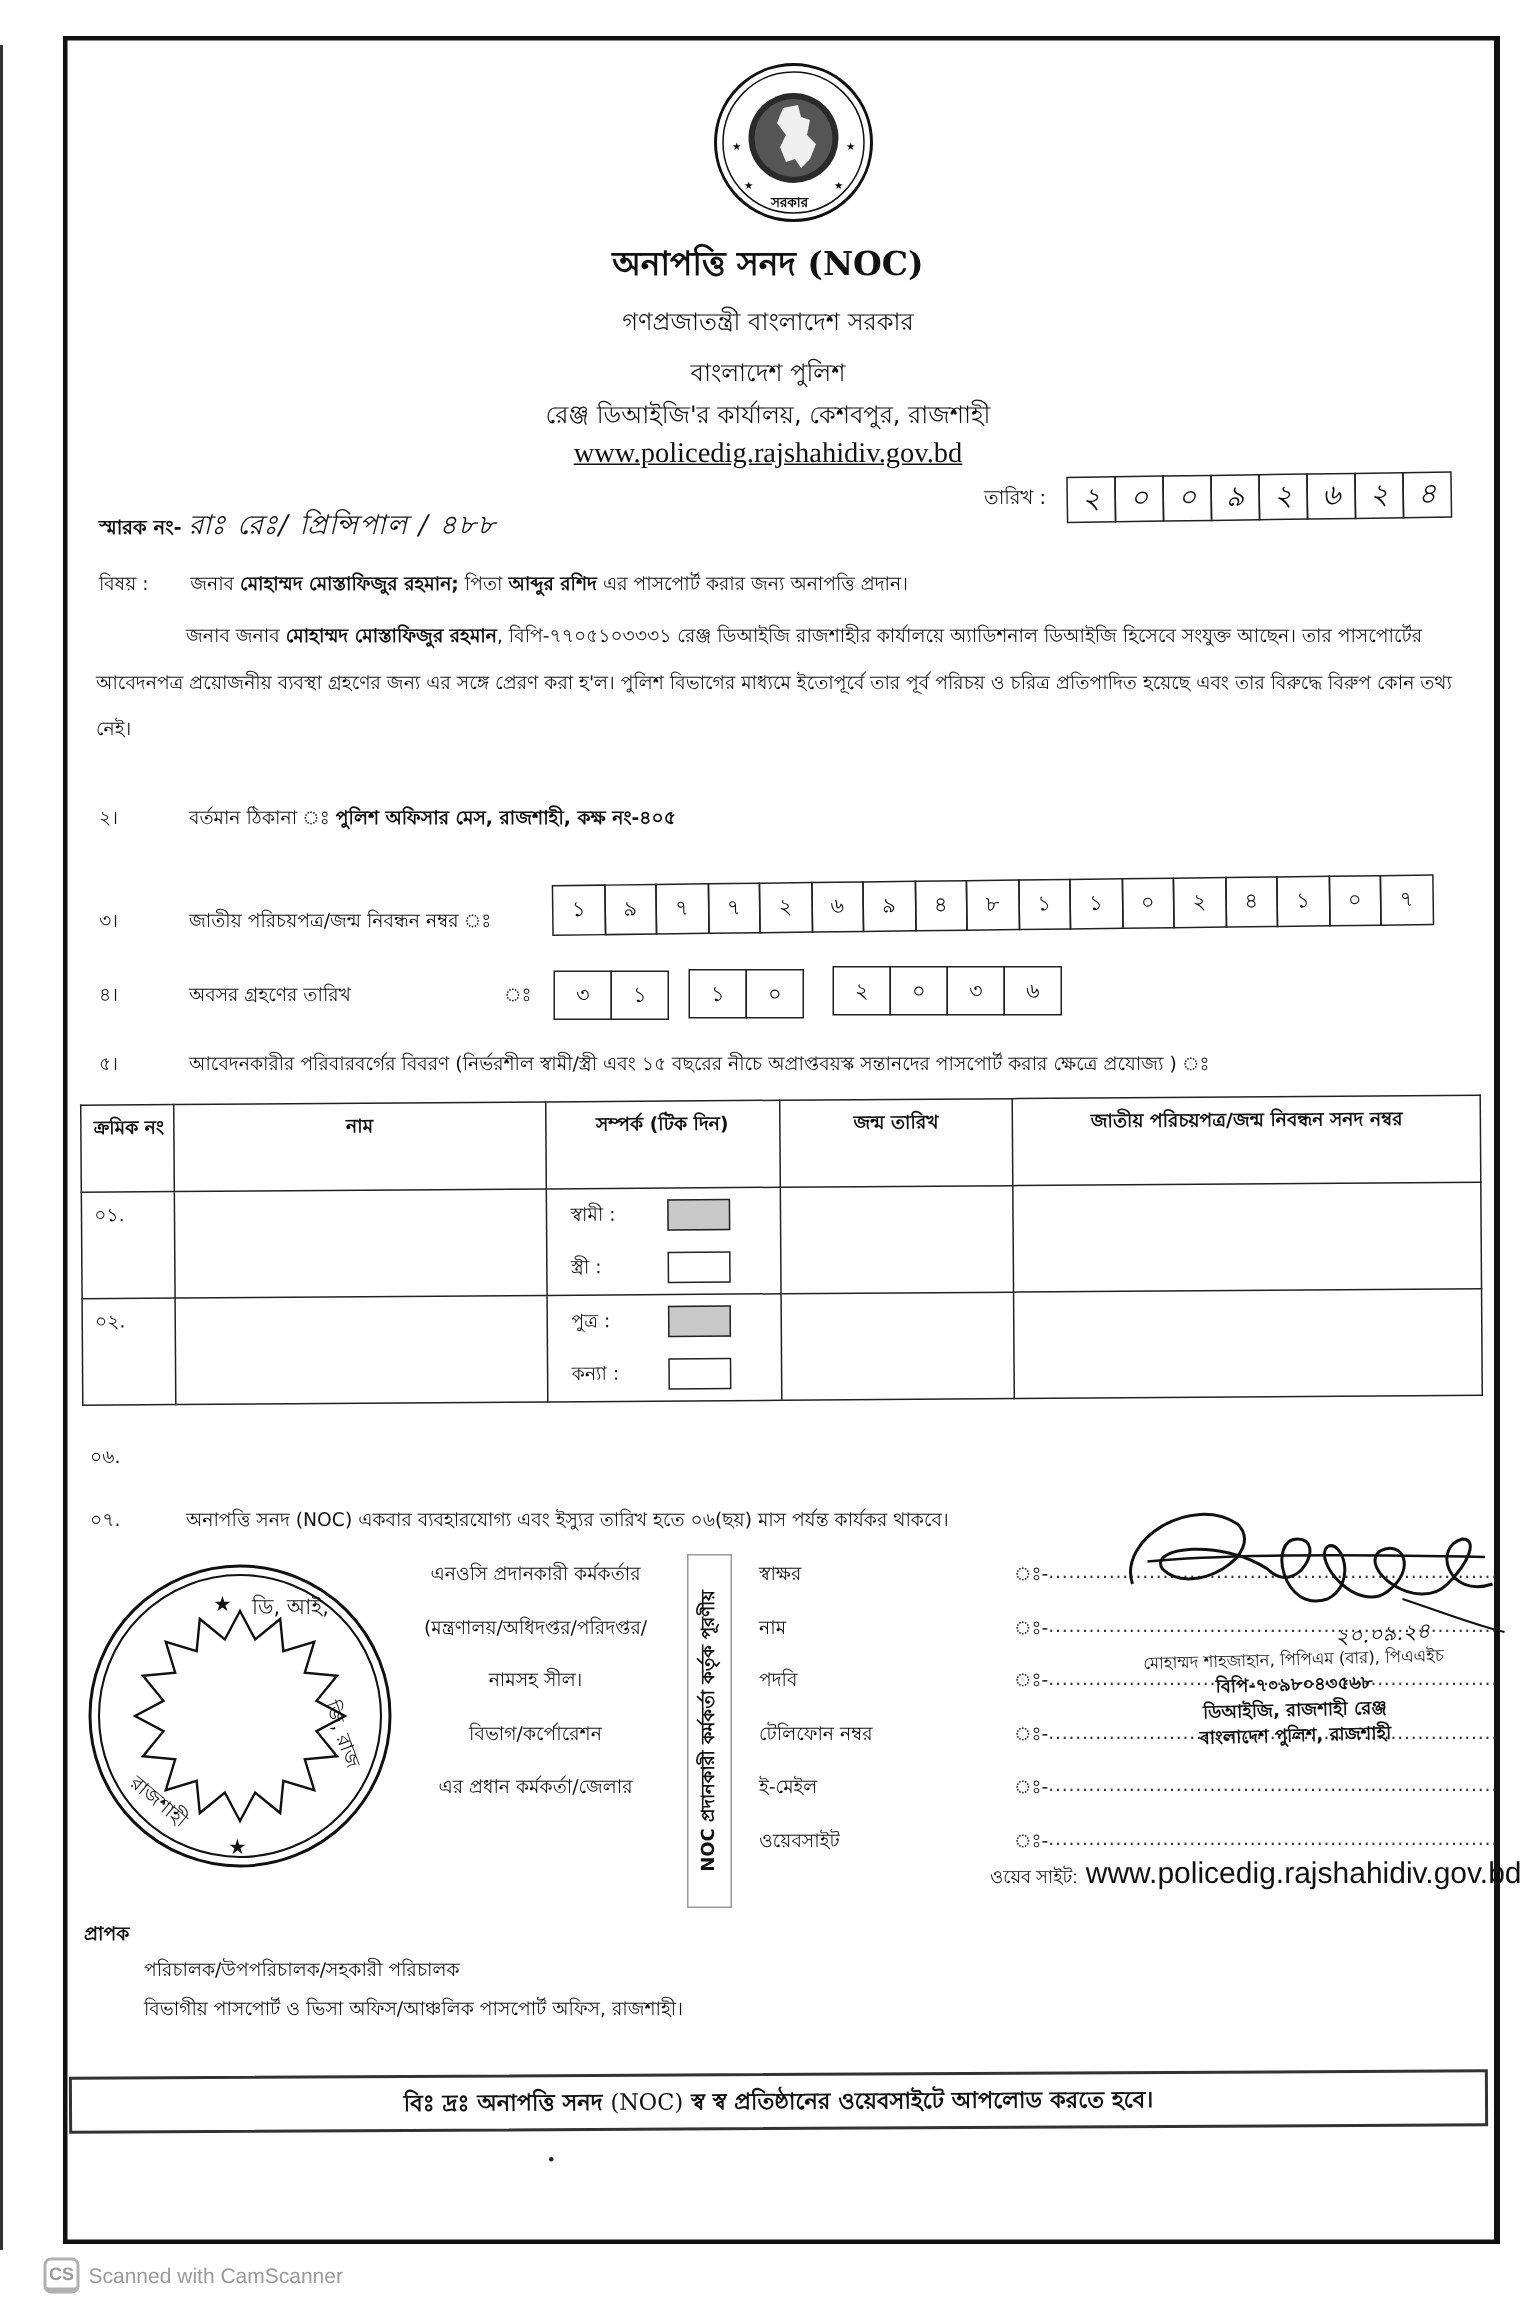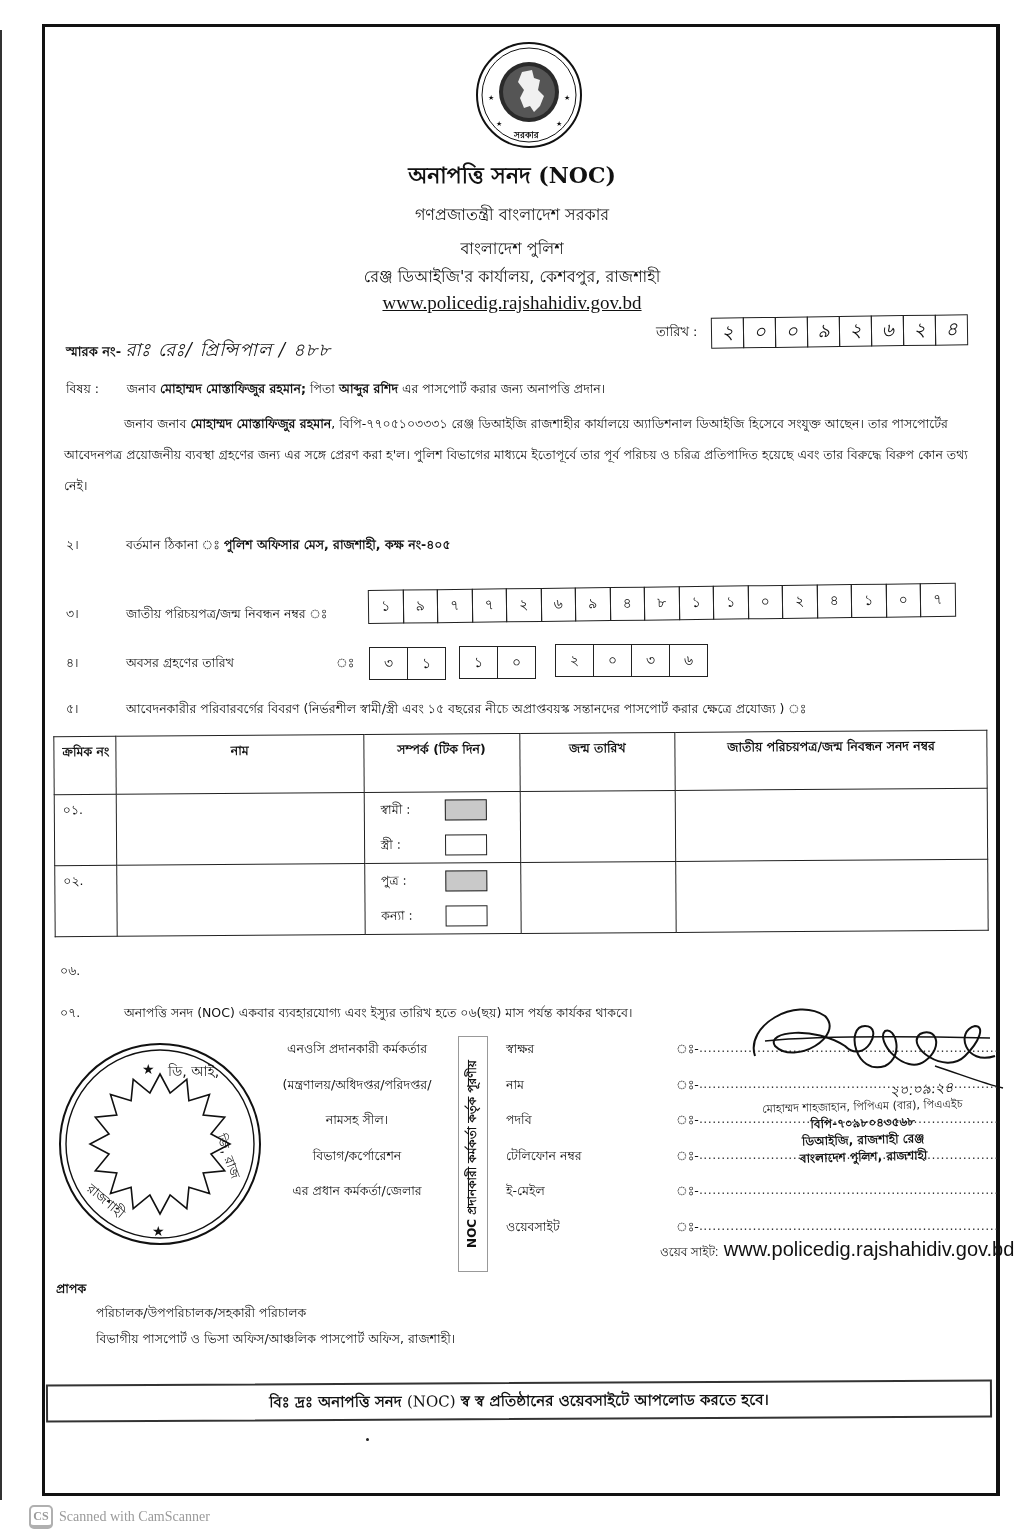--- a/index.html
+++ b/index.html
@@ -82,21 +82,21 @@
 
   .note-box {
     position: absolute; left: 46px; top: 1382px; width: 946px; height: 38px;
     border: 2px solid #333; display: flex; align-items: center; justify-content: center;
     font-size: 15px; font-weight: bold; transform: rotate(-0.3deg);
   }
   .note-box .noc { font-family: "DejaVu Serif", serif; font-weight: normal; }
 
   .dot-mark { left: 366px; top: 1438px; width: 3px; height: 3px; background: #222; border-radius: 50%; }
 
-  .footer { left: 8px; top: 1505px; display: flex; align-items: center; color: #9a9a9a; font-size: 14px; font-family: Liberation Serif, serif; padding-left: 21px; }
+  .footer { left: 8px; top: 1505px; display: flex; align-items: center; color: #9a9a9a; font-size: 14px; font-family: Liberation Sans, sans-serif; padding-left: 21px; }
   .cs-badge { width: 24px; height: 24px; border: 2px solid #b0b0b0; border-radius: 5px; display: flex; align-items: center; justify-content: center; font-weight: bold; font-size: 12px; color: #9a9a9a; margin-right: 6px; border-bottom-width: 4px; }
 </style>
 </head>
 <body>
 
 <div class="edge-left"></div>
 <div class="page-frame"></div>
 
 <svg class="emblem" viewBox="0 0 110 110">
   <circle cx="55" cy="55" r="52" fill="none" stroke="#111" stroke-width="2"></circle>

